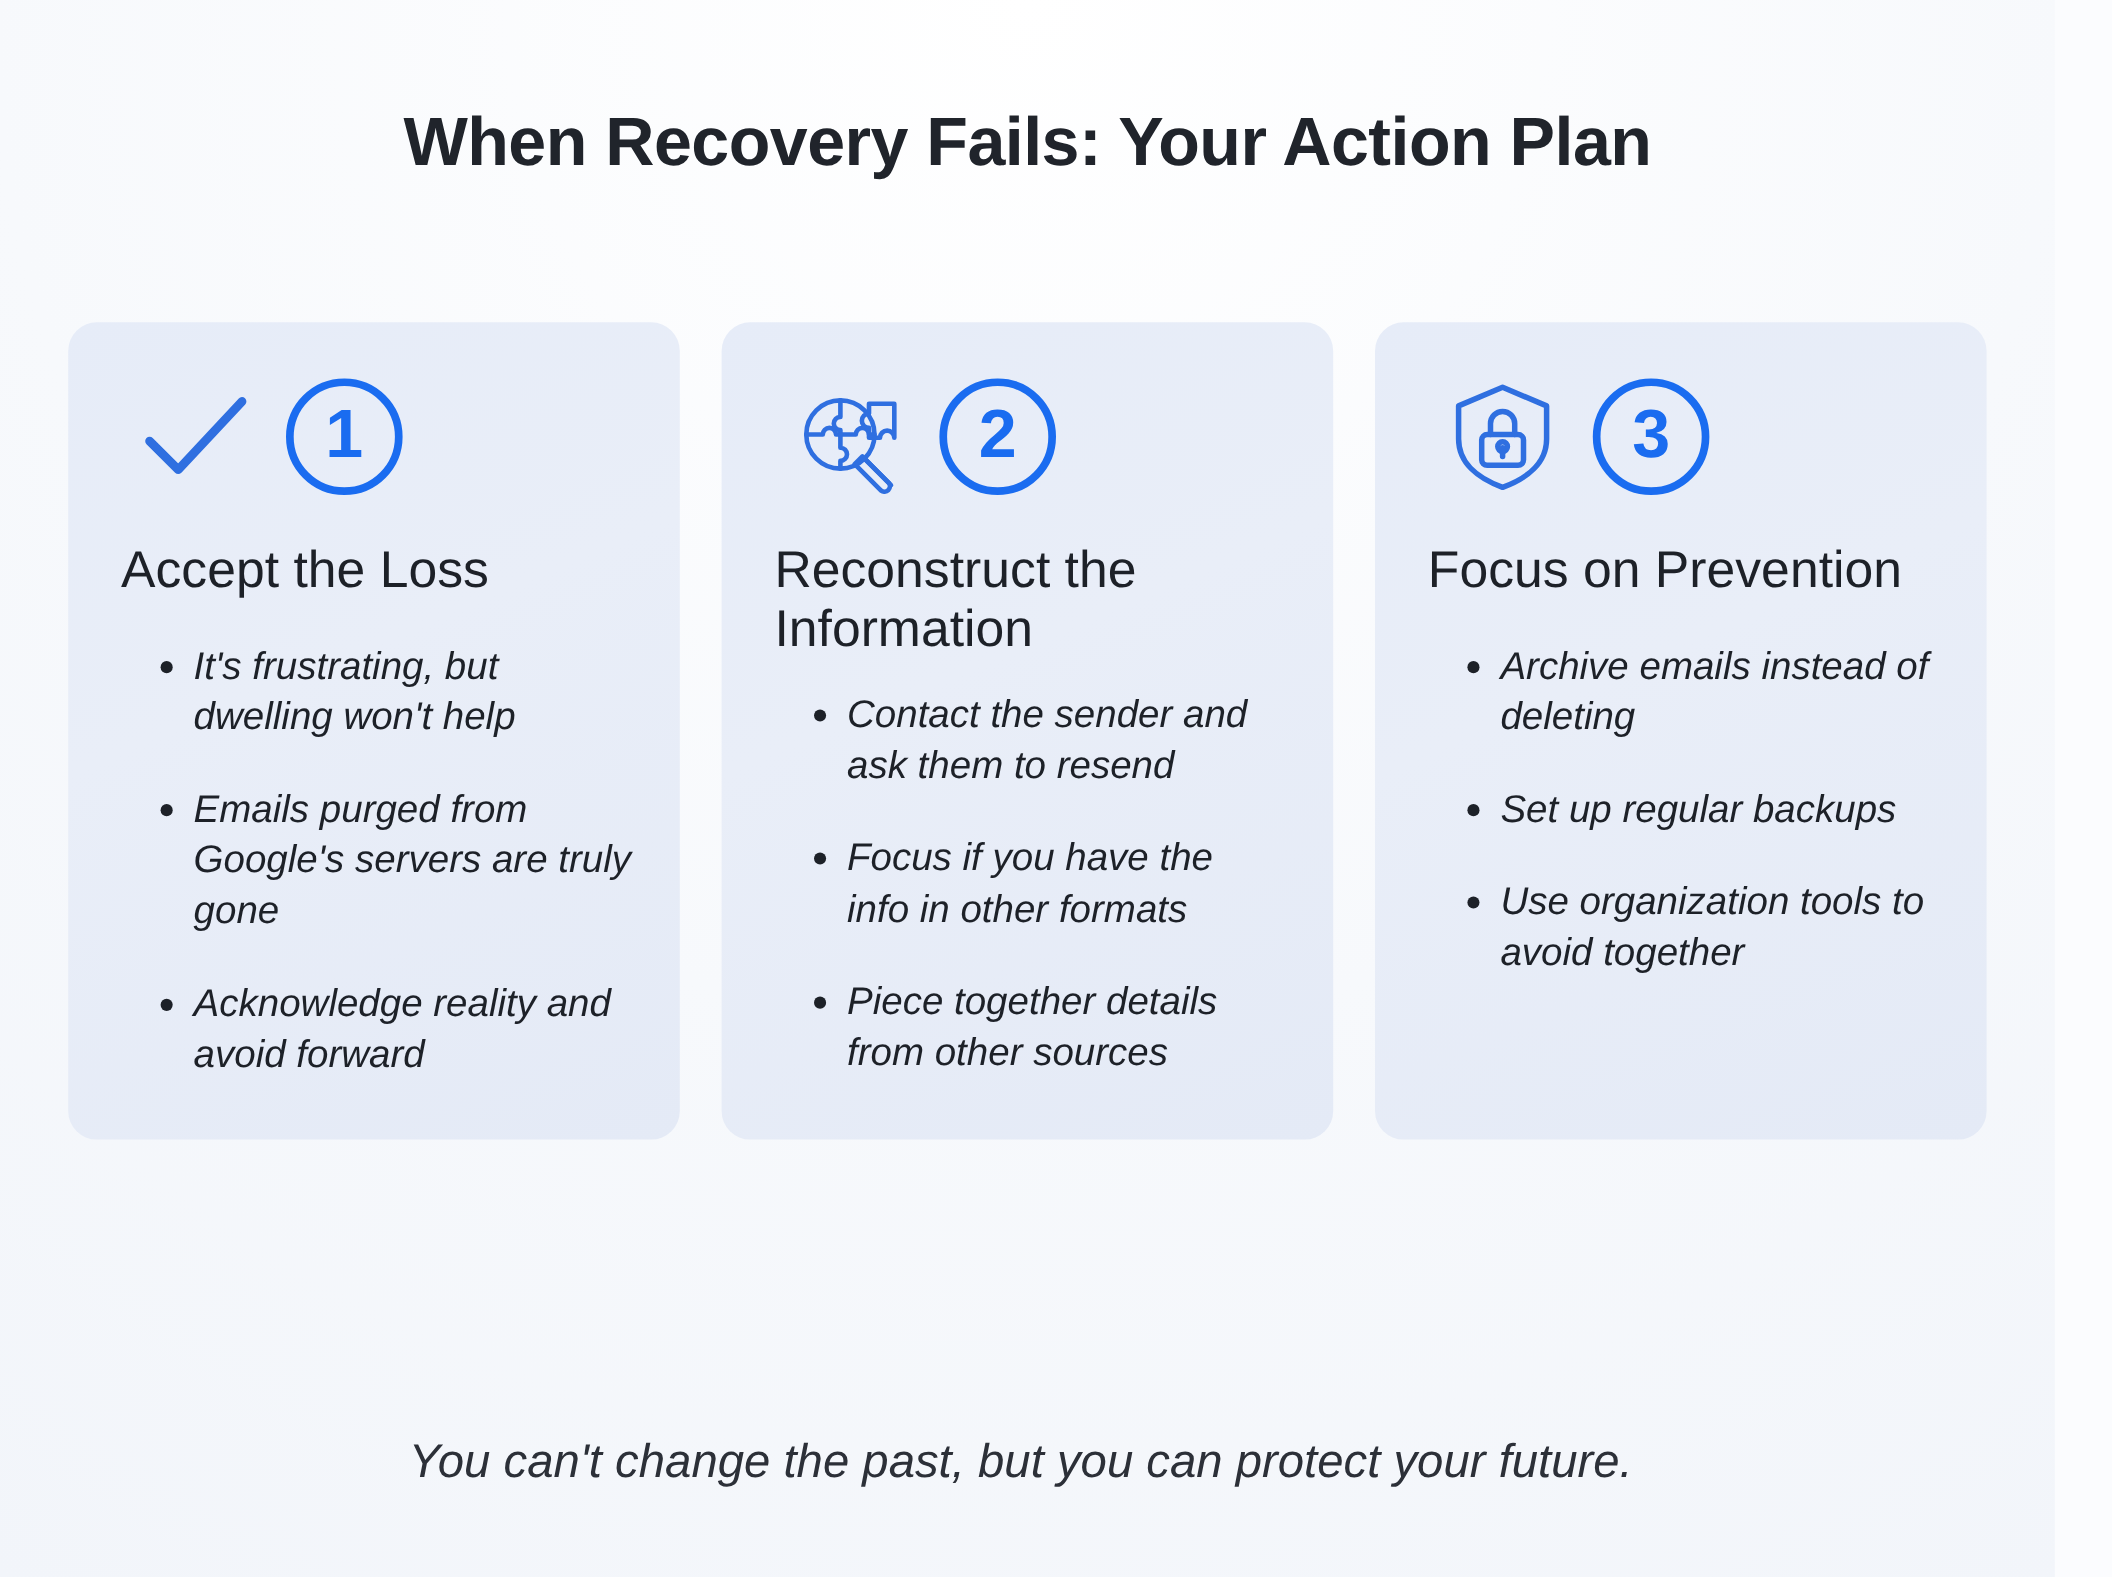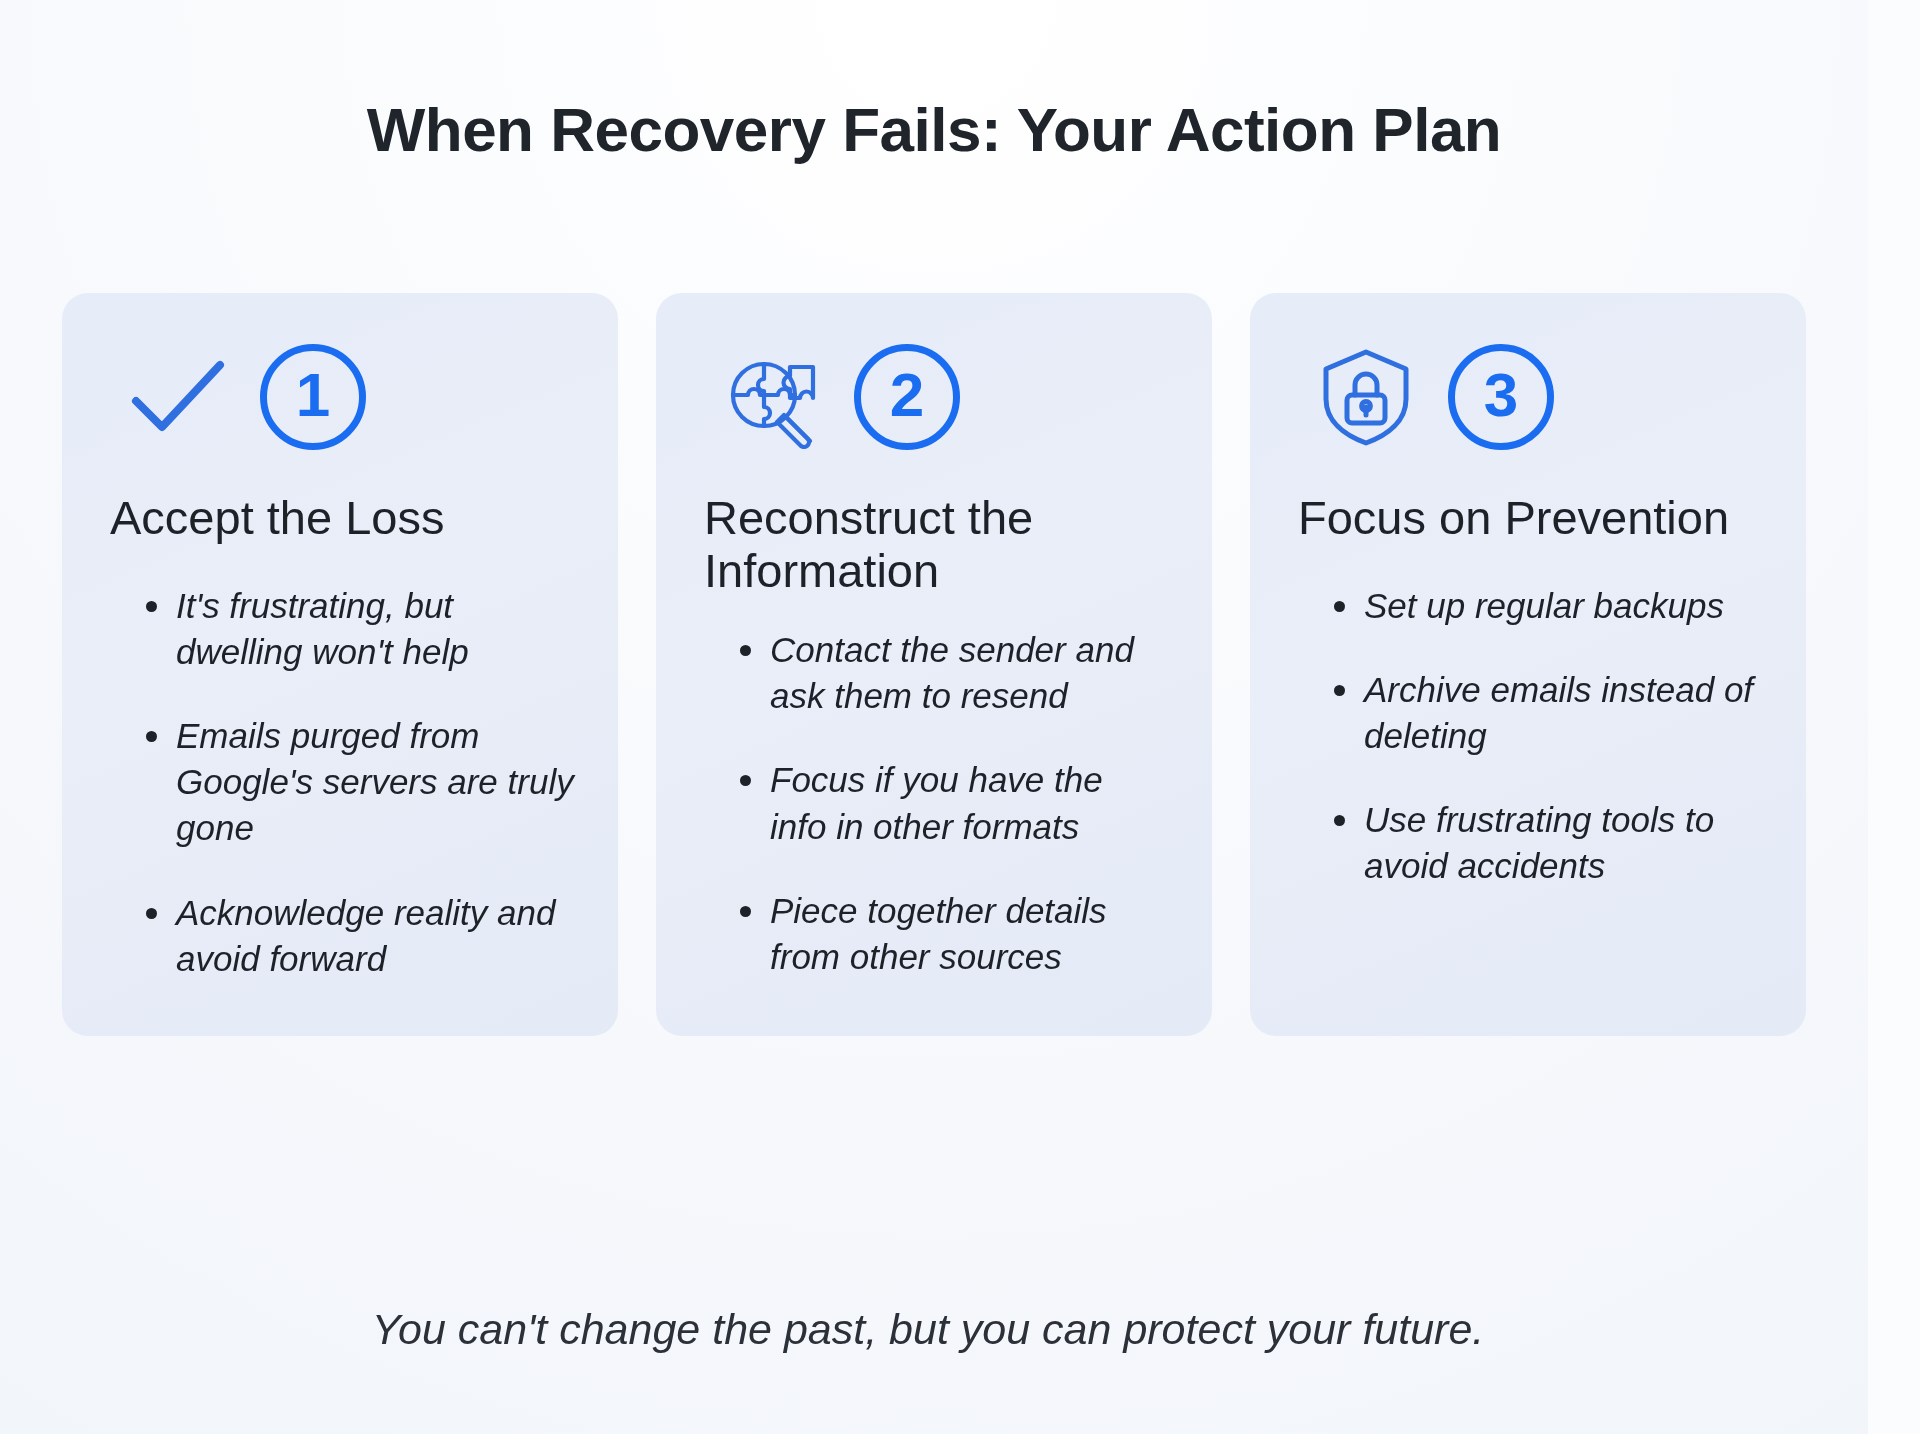--- a/index.html
+++ b/index.html
@@ -207,23 +207,23 @@
             <circle cx="48" cy="61" r="4.4"></circle>
             <line x1="48" y1="62" x2="48" y2="70"></line>
           </svg>
         </span>
         <span class="step-badge">
           <span>3</span>
         </span>
       </div>
       <div class="card-title">Focus on Prevention</div>
       <ul class="bullets">
+        <li>Archive emails instead of deleting</li>
         <li>Set up regular backups</li>
-        <li>Archive emails instead of deleting</li>
-        <li>Use frustrating tools to avoid accidents</li>
+        <li>Use organization tools to avoid together</li>
       </ul>
     </div>
 
   </div>
 
   <div class="footer-note">You can't change the past, but you can protect your future.</div>
 
 </div>
 
 </body></html>

